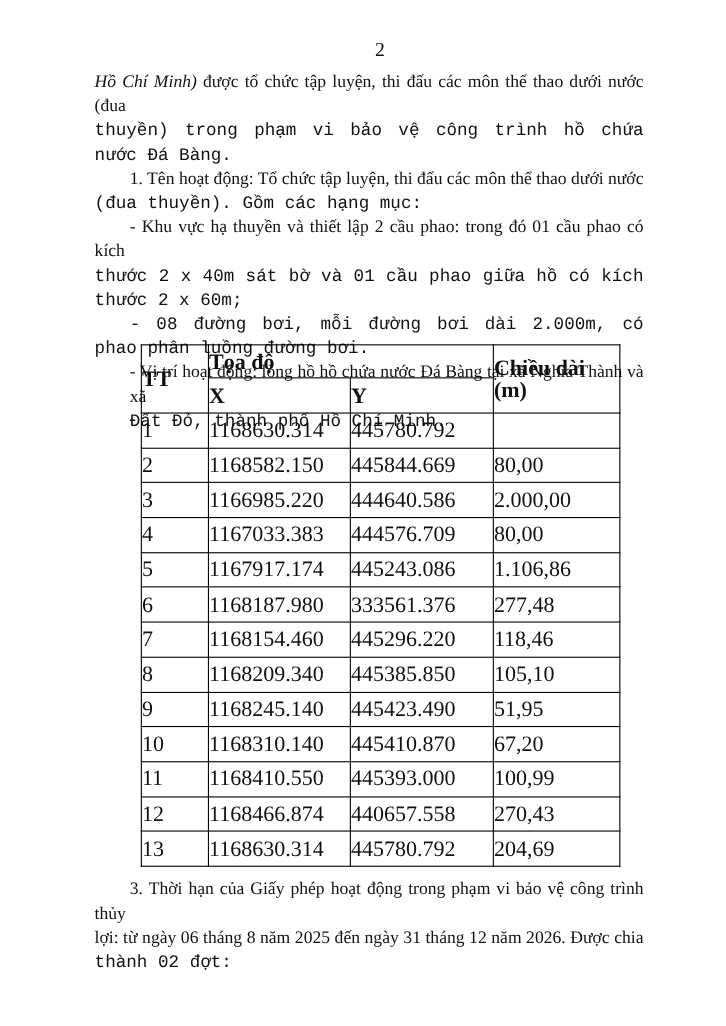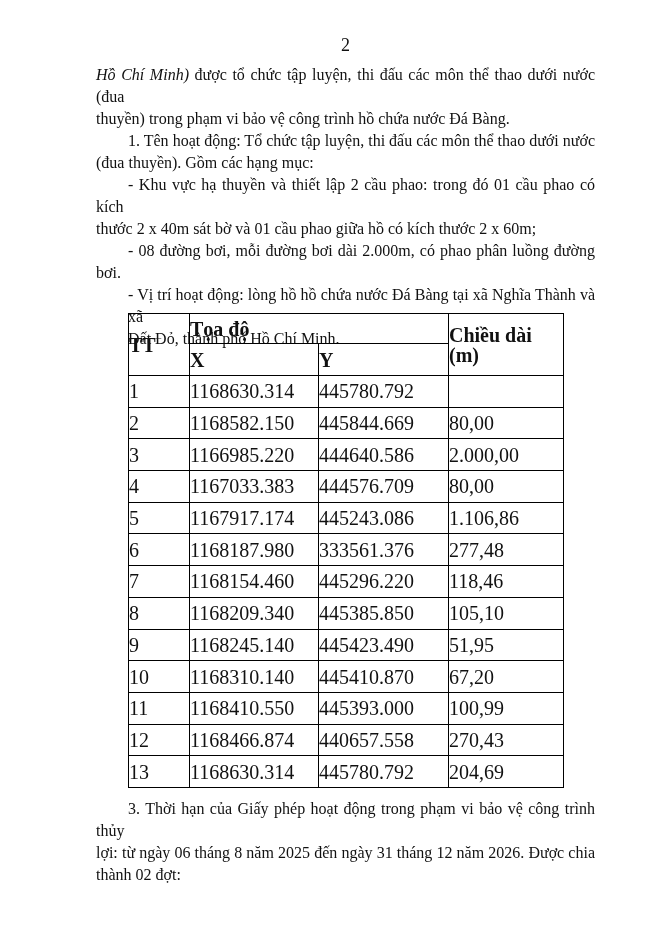--- a/index.html
+++ b/index.html
@@ -17,33 +17,33 @@
     position: absolute;
     top: 34px;
     left: 96px;
     width: 499px;
     text-align: center;
     font-size: 18px;
     line-height: 22px;
   }
   .body-text {
     position: absolute;
-    left: 96px;
+    left: 86px;
     width: 499px;
   }
   #paras-before { top: 64px; }
   #paras-after  { top: 798px; }
   .para { margin: 0; }
   .para.block-indent { margin-left: 32px; }
   .pline {
     line-height: 22px;
     text-align: justify;
     text-align-last: justify;
   }
-  .pline.last { text-align-last: left; }
+  .pline.last { text-align-last: left; font-family: Liberation Mono, monospace; }
   .pline.findent { text-indent: 32px; }
   .pline i { font-style: italic; }
   table.coords {
     position: absolute;
     left: 128px;
     top: 313px;
     width: 435px;
     border-collapse: collapse;
     table-layout: fixed;
   }

